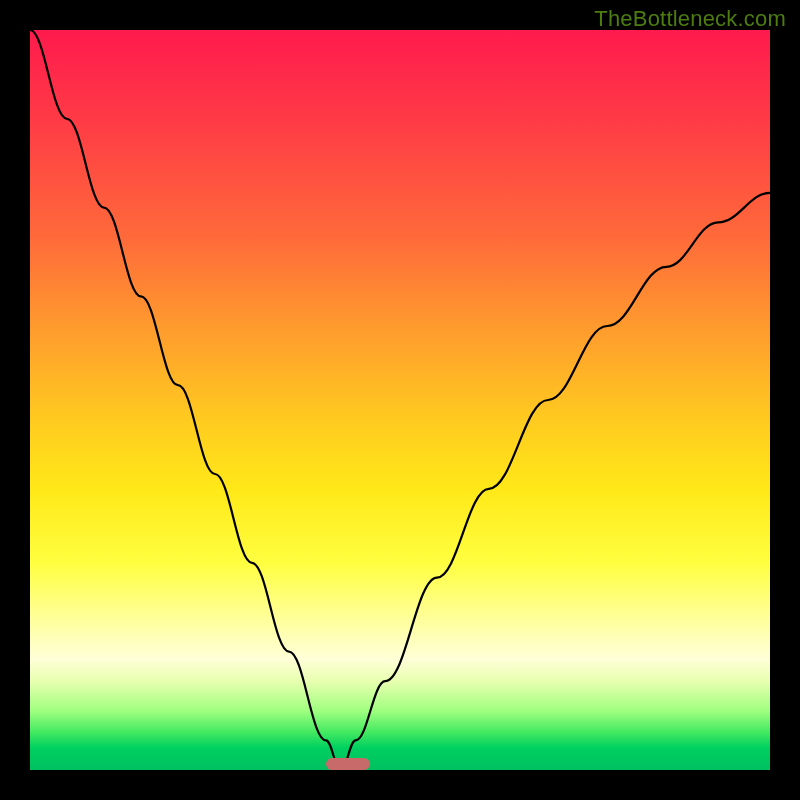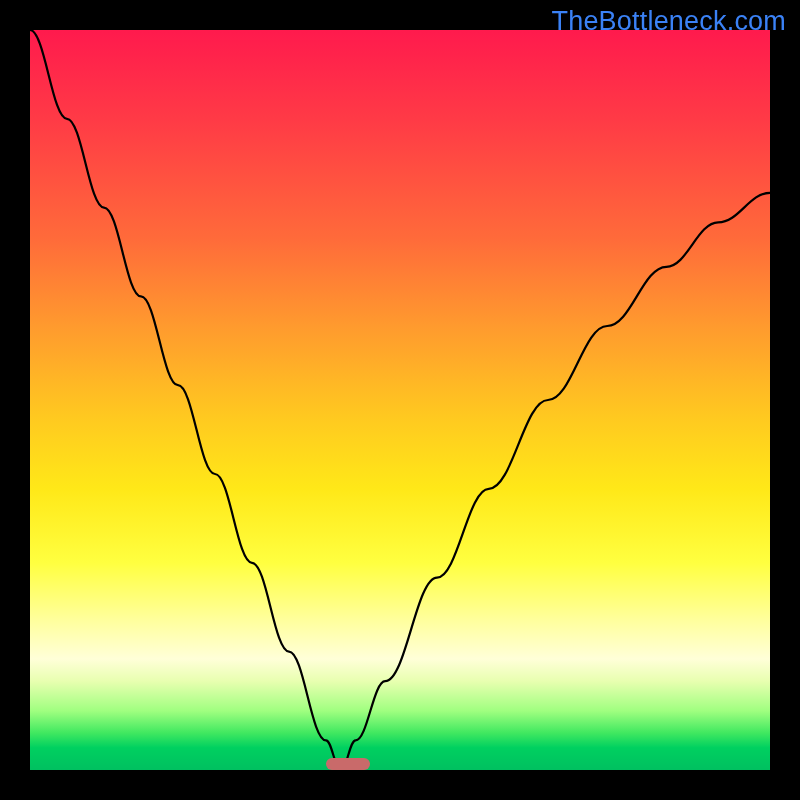--- a/index.html
+++ b/index.html
@@ -48,22 +48,22 @@
     height: 12px;
     background: #c96a6a;
     border-radius: 6px;
     bottom: 0px;
   }
   .watermark {
     position: absolute;
     top: 6px;
     right: 14px;
     font-family: Arial, Helvetica, sans-serif;
-    font-size: 27px;
-    color: #3b82f6;
+    font-size: 22px;
+    color: #4d7c0f;
     font-weight: 500;
     letter-spacing: 0.2px;
   }
 </style>
 </head>
 <body>
 
 <div class="frame">
   <div class="gradient"></div>
   <svg class="curve" viewBox="0 0 740 740" preserveAspectRatio="none">

